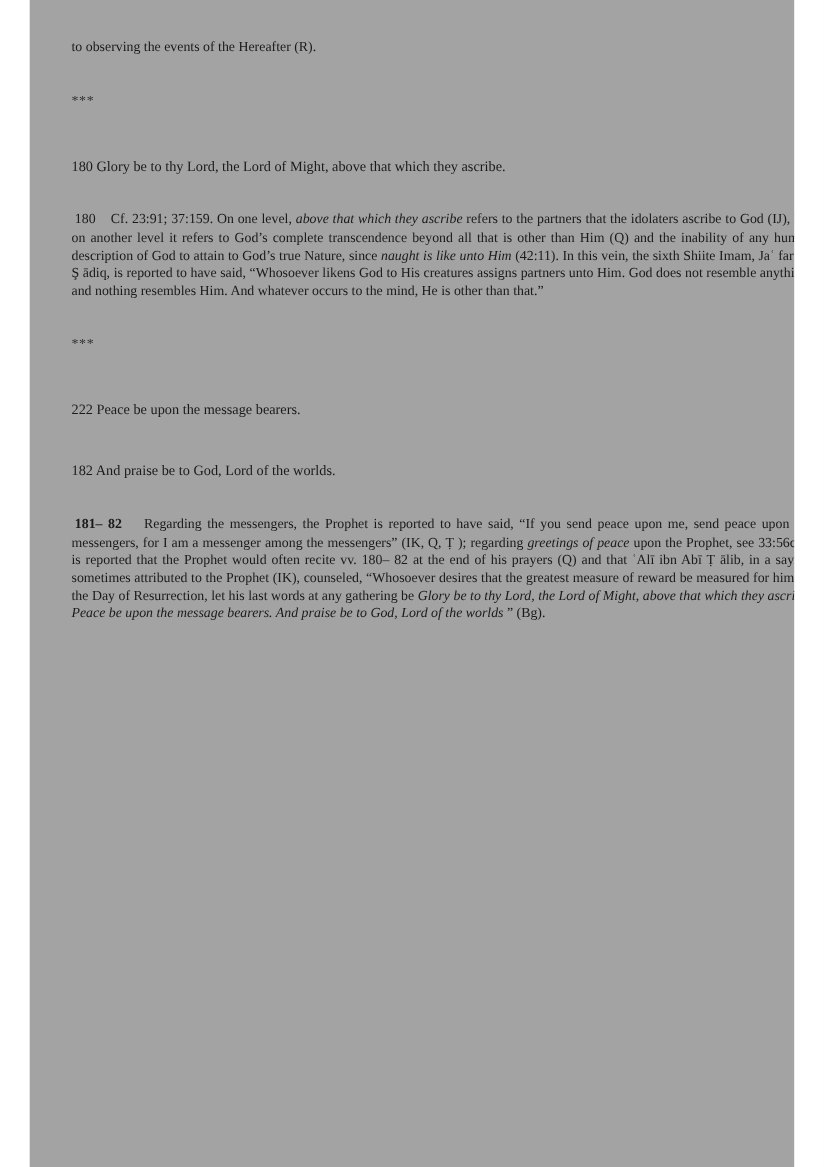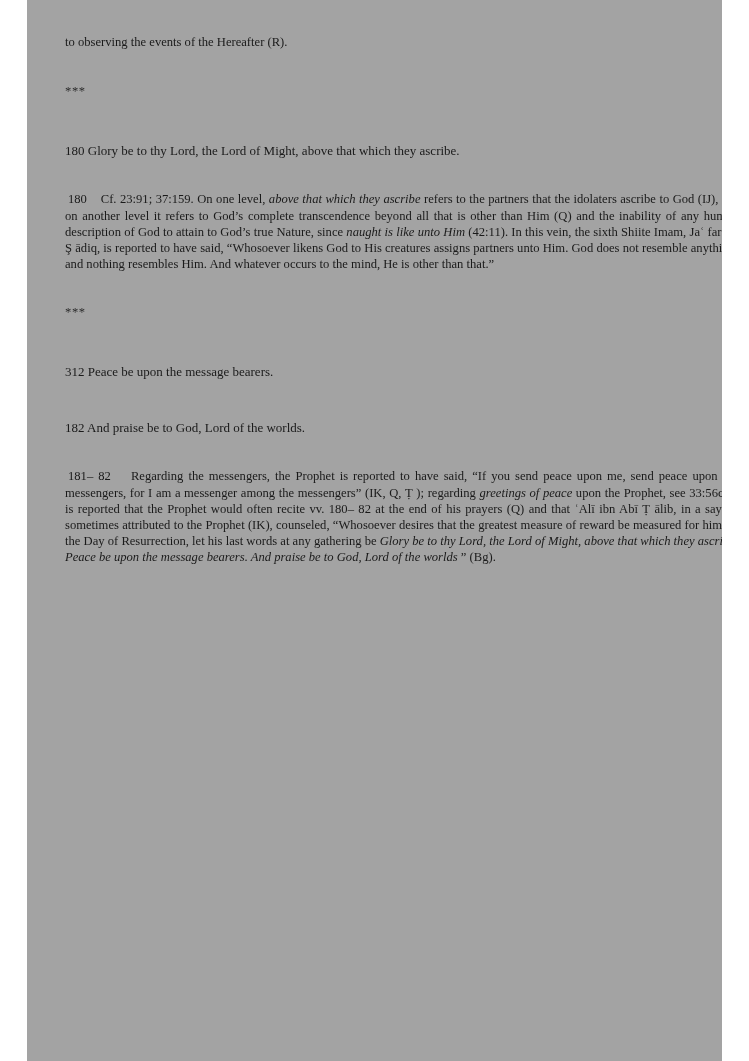--- a/index.html
+++ b/index.html
@@ -59,21 +59,21 @@
     text-align: justify;
   }
   .comment .marker {
     white-space: pre;
   }
   .gap-19 { height: 19px; }
   .gap-20 { height: 20px; }
   .gap-14 { height: 14px; }
   i, .ital { }
   .indent-sm { display: inline-block; width: 3px; }
-  .nowrap { white-space: nowrap; }
+  .nowrap { white-space: nowrap; font-weight: bold; }
 </style>
 </head>
 <body>
 
 <div class="page">
   <div class="content">
 
     <p class="para runon">to observing the events of the Hereafter (R).</p>
 
     <div class="gap-20"></div>
@@ -89,21 +89,21 @@
     <p class="para comment">
       <span class="indent-sm"></span><span class="marker">180</span><span class="marker">&nbsp;&nbsp;&nbsp;&nbsp;</span><span>Cf. 23:91; 37:159. On one level, </span><i>above that which they ascribe</i><span> refers to the partners that the idolaters ascribe to God (IJ), but on another level it refers to God’s complete transcendence beyond all that is other than Him (Q) and the inability of any human description of God to attain to God’s true Nature, since </span><i>naught is like unto Him</i><span> (42:11). In this vein, the sixth Shiite Imam, Jaʿ far al-Ş ādiq, is reported to have said, “Whosoever likens God to His creatures assigns partners unto Him. God does not resemble anything, and nothing resembles Him. And whatever occurs to the mind, He is other than that.”</span>
     </p>
 
     <div class="gap-19"></div>
 
     <p class="sep">***</p>
 
     <div class="gap-19"></div>
 
-    <p class="verse">312 Peace be upon the message bearers.</p>
+    <p class="verse">222 Peace be upon the message bearers.</p>
 
     <div class="gap-14"></div>
 
     <p class="verse">182 And praise be to God, Lord of the worlds.</p>
 
     <div class="gap-19"></div>
 
     <p class="para comment">
       <span class="indent-sm"></span><span class="marker nowrap">181– 82</span><span class="marker">&nbsp;&nbsp;&nbsp;&nbsp;</span><span>Regarding the messengers, the Prophet is reported to have said, “If you send peace upon me, send peace upon the messengers, for I am a messenger among the messengers” (IK, Q, Ṭ ); regarding </span><i>greetings of peace</i><span> upon the Prophet, see 33:56c. It is reported that the Prophet would often recite vv. 180– 82 at the end of his prayers (Q) and that ʿAlī ibn Abī Ṭ ālib, in a saying sometimes attributed to the Prophet (IK), counseled, “Whosoever desires that the greatest measure of reward be measured for him on the Day of Resurrection, let his last words at any gathering be </span><i>Glory be to thy Lord, the Lord of Might, above that which they ascribe. Peace be upon the message bearers. And praise be to God, Lord of the worlds</i><span> ” (Bg).</span>
     </p>

